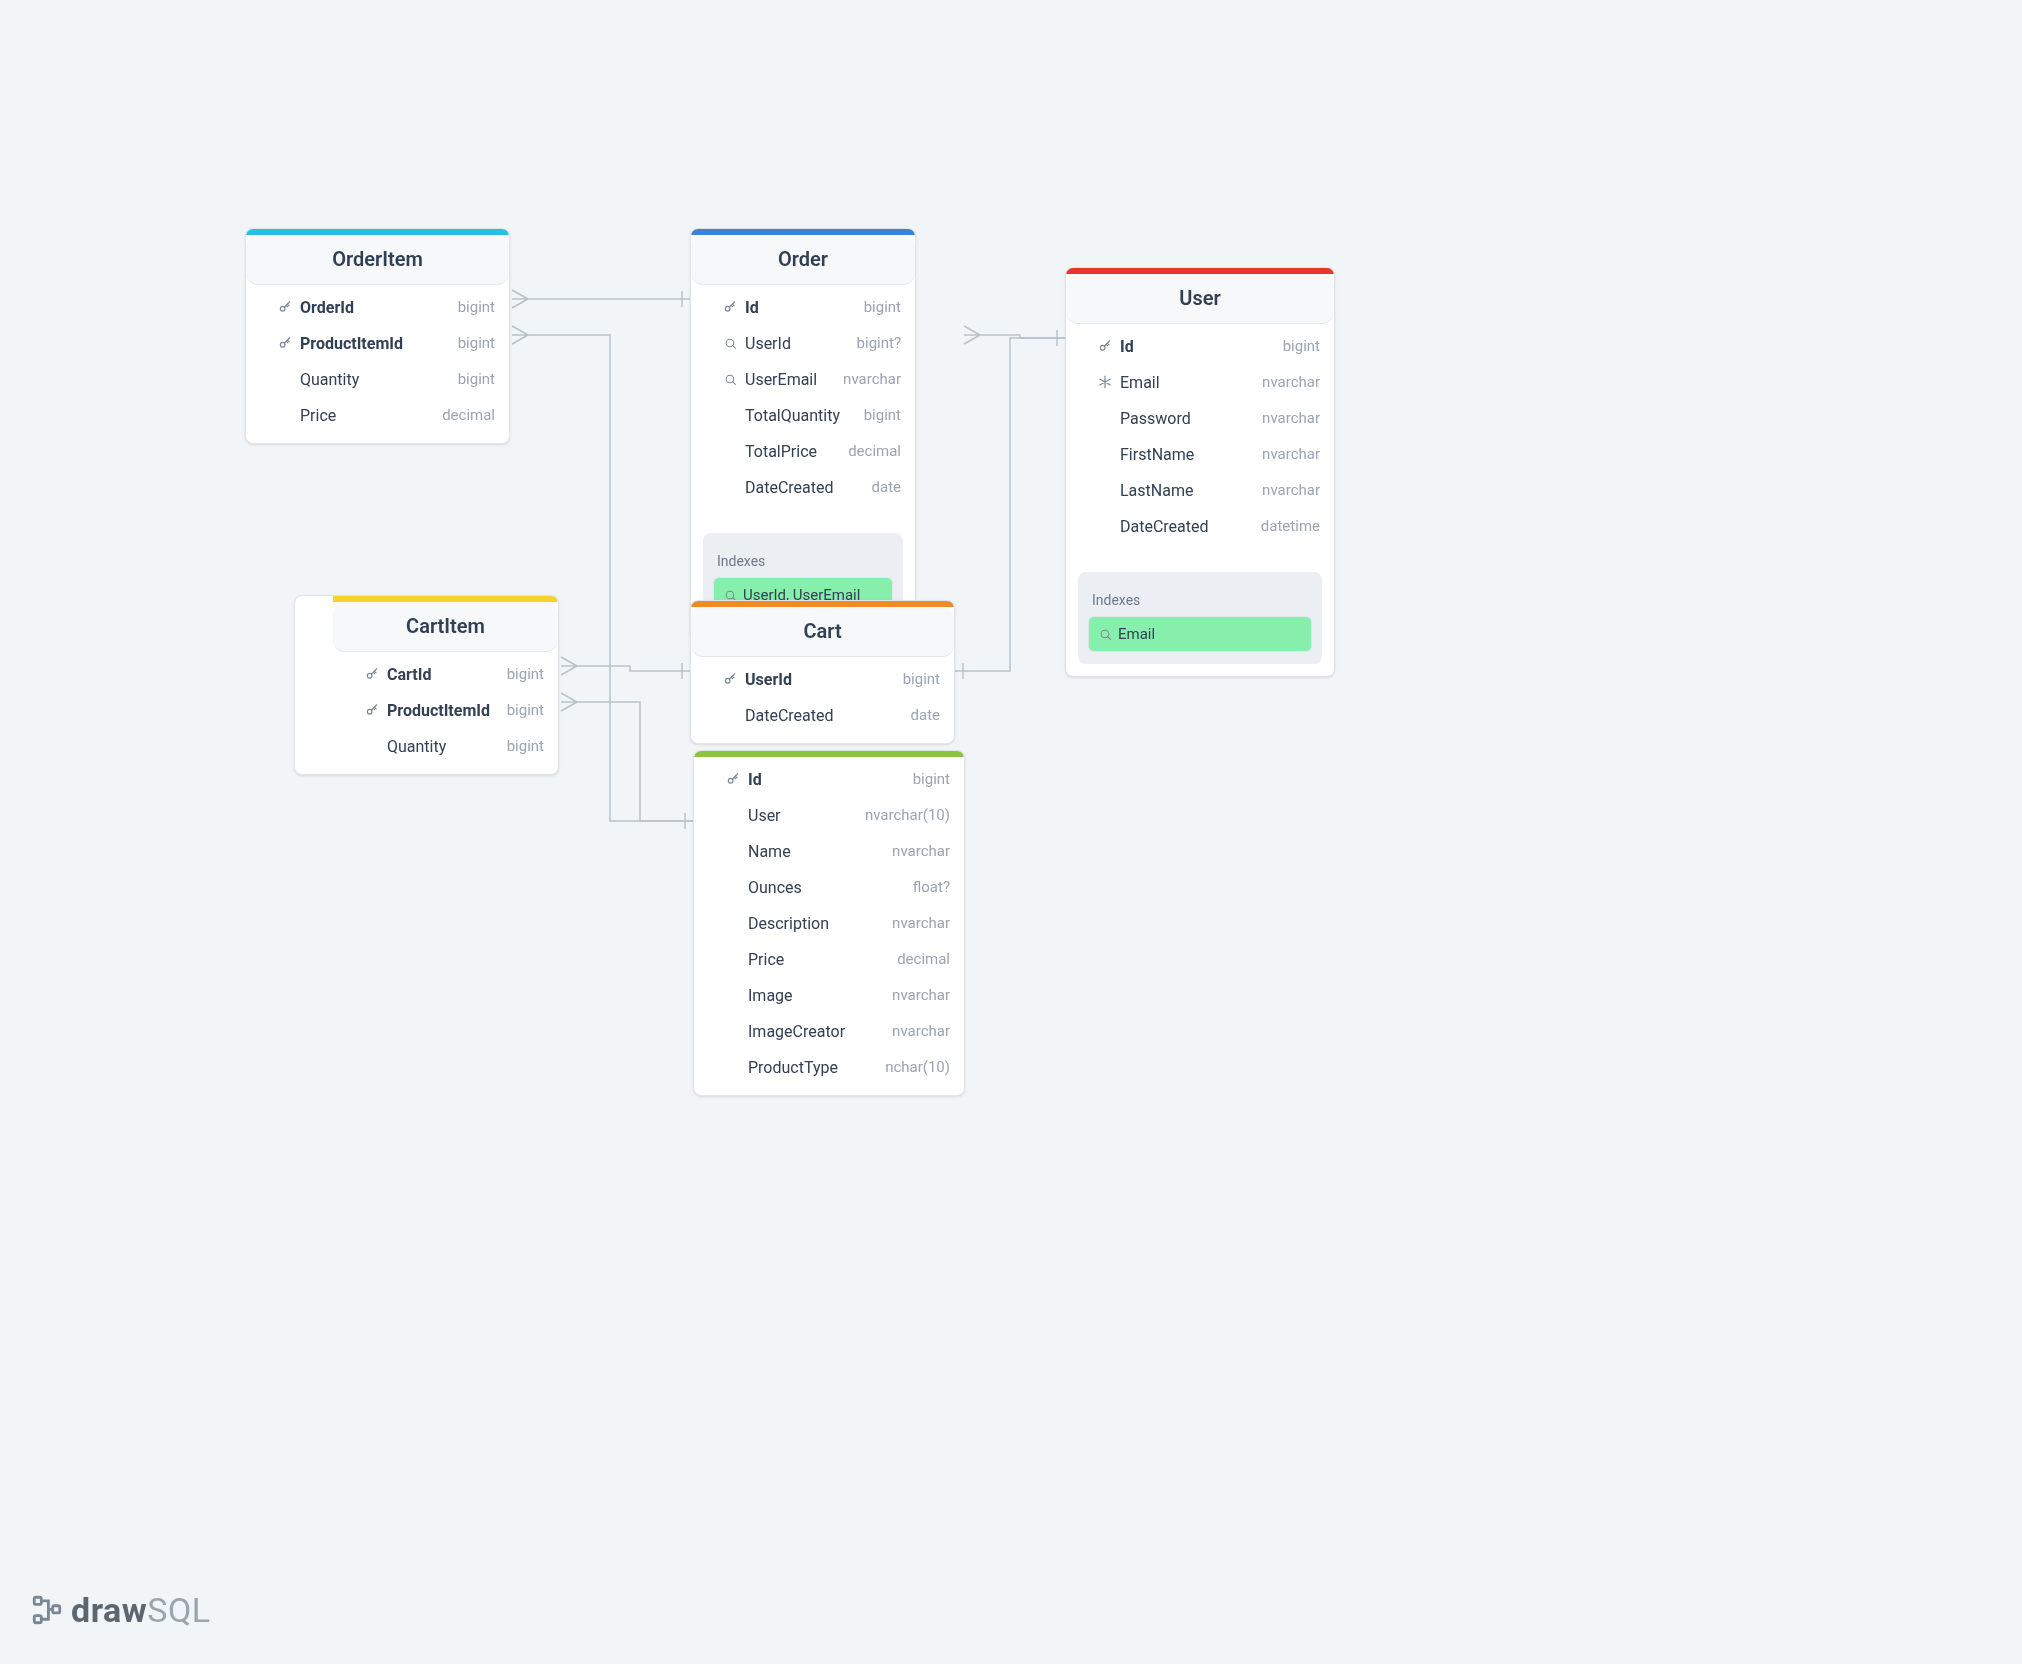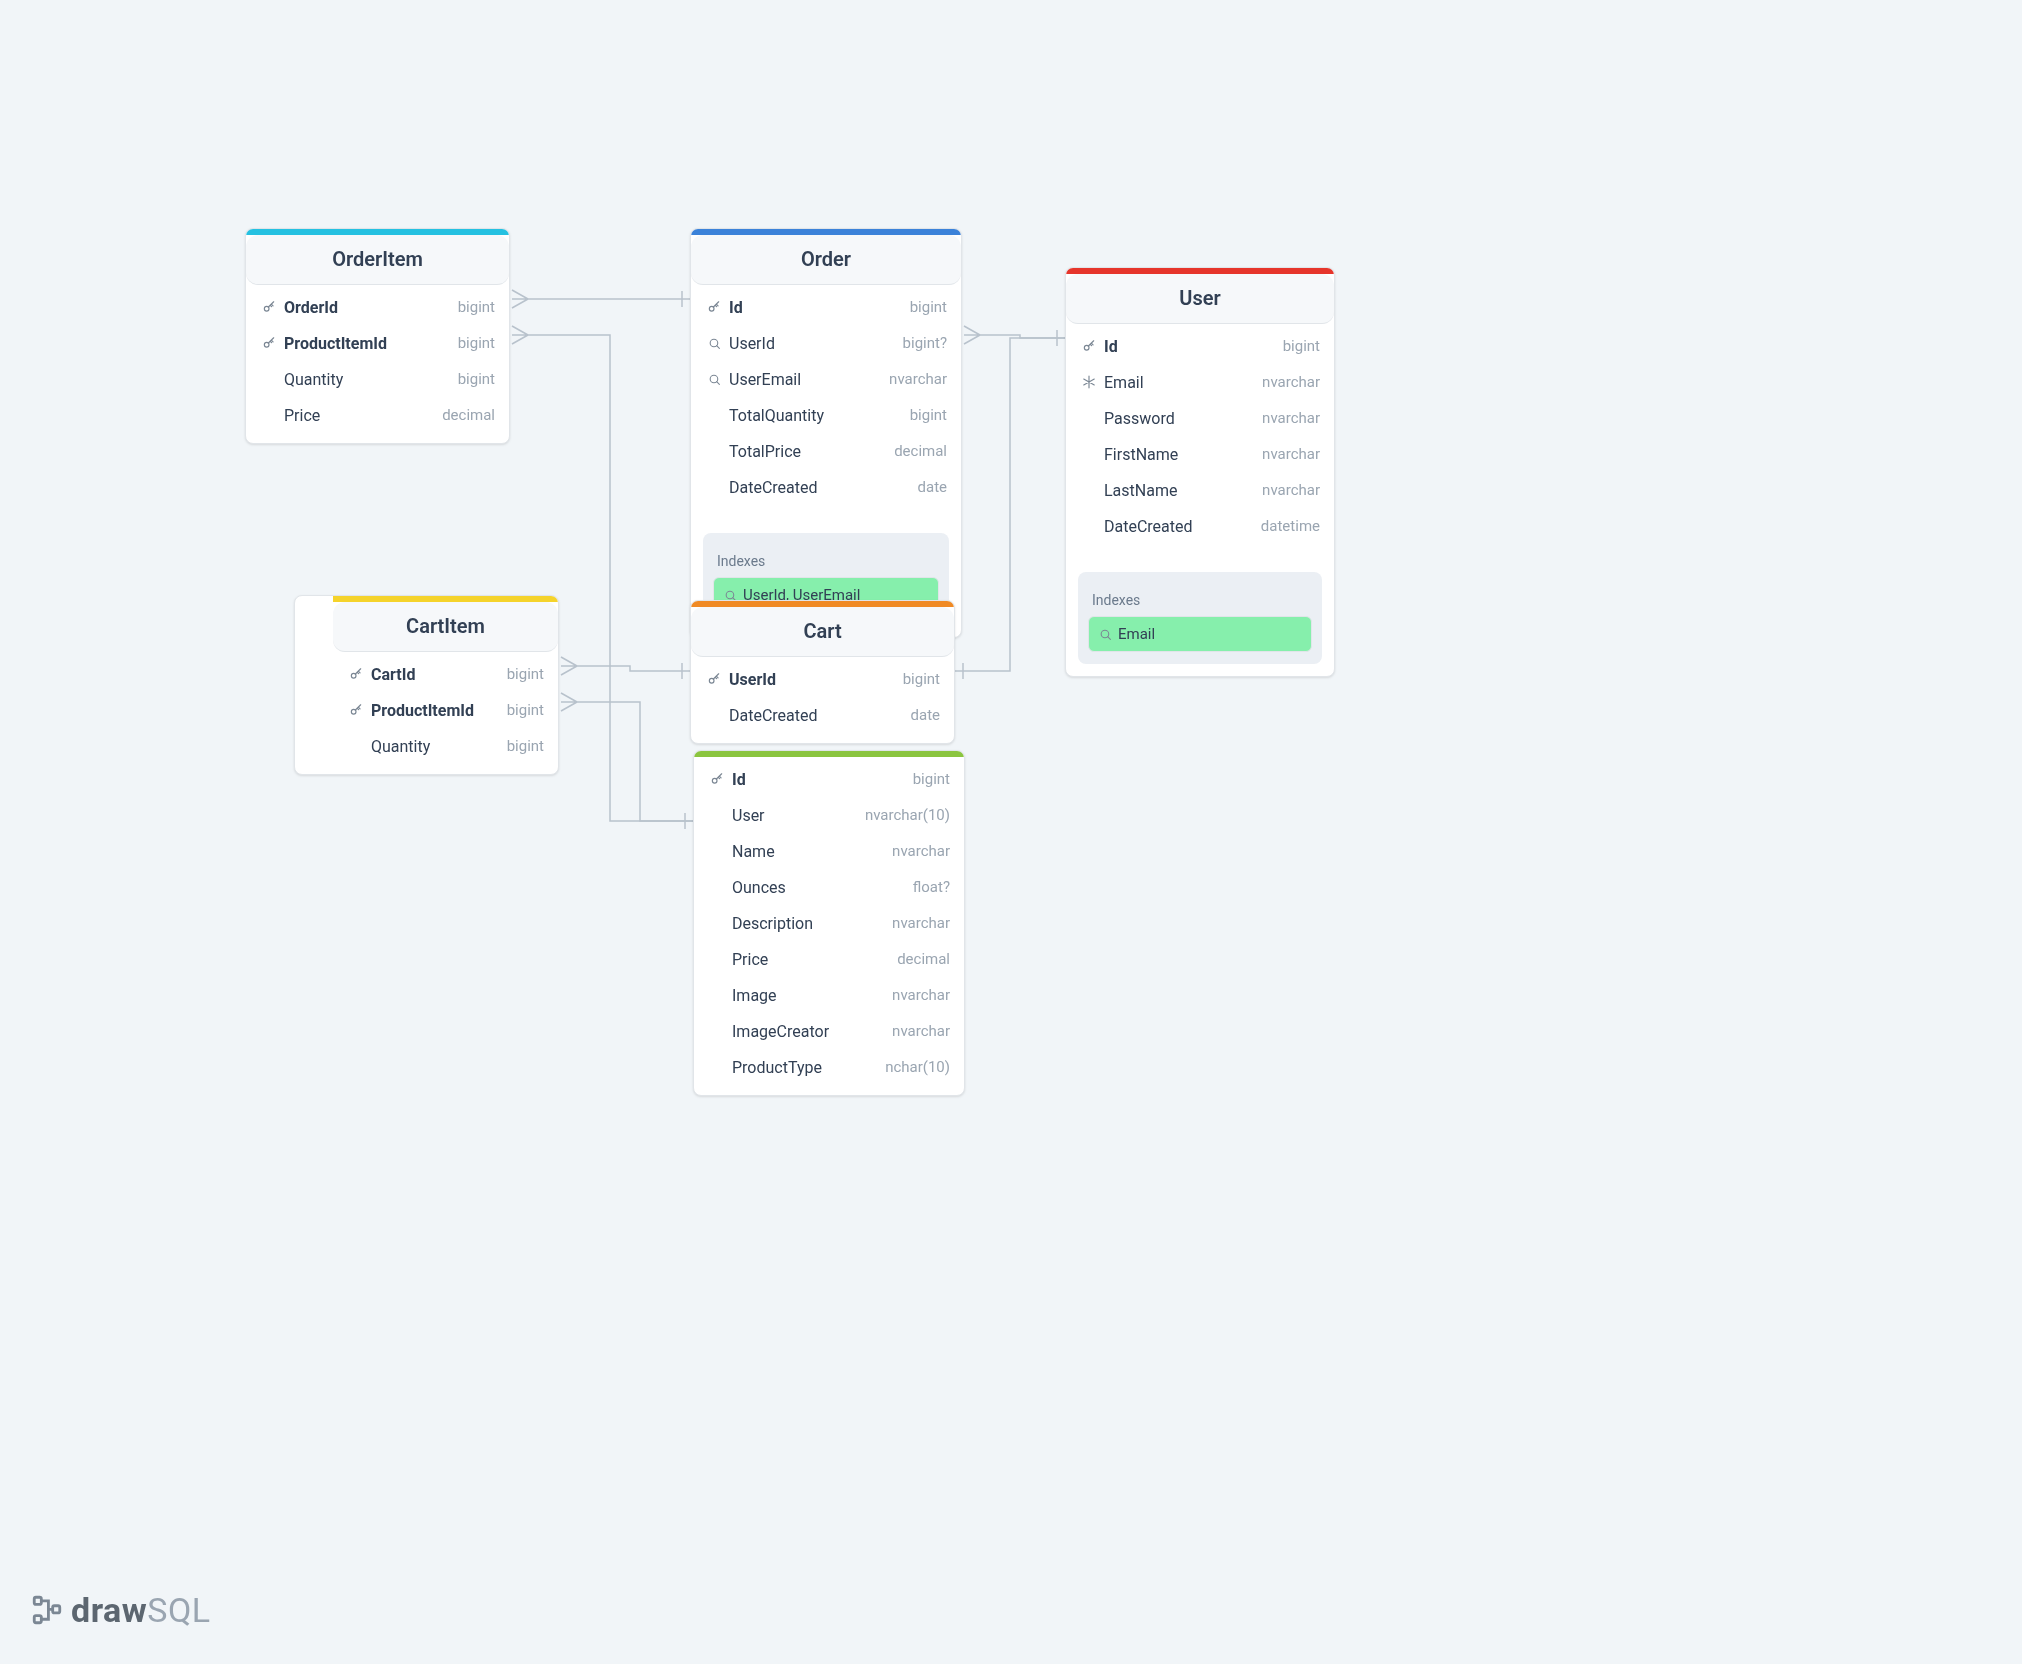--- a/index.html
+++ b/index.html
@@ -63,20 +63,21 @@
     color: var(--text-dark);
     padding: 12px 8px 13px;
     border-radius: 12px;
   }
   .table .row {
     display: flex;
     align-items: center;
     padding: 0 14px;
     height: 36px;
     font-size: 16px;
+    margin-left: 16px;
   }
   .table .row + .row { border-top: 0; }
   .table .icon {
     width: 18px;
     display: inline-flex;
     justify-content: center;
     color: #7b8794;
     flex-shrink: 0;
   }
   .table .name {
@@ -135,21 +136,21 @@
 
   
   #t-orderitem   { left: 245px; top: 228px; }
   #t-order       { left: 690px; top: 228px; }
   #t-user        { left: 1065px; top: 267px; }
   #t-cartitem    { left: 294px; top: 595px; padding-left: 38px; }
   #t-cart        { left: 690px; top: 600px; }
   #t-productitem { left: 693px; top: 750px; }
 
   #t-user.table { width: 270px; }
-  #t-order.table { width: 272px; }
+  #t-order.table { width: 226px; }
   #t-productitem.table { width: 272px; }
 </style>
 </head>
 <body>
 
 <div class="canvas">
 
   <svg class="lines">
 
     <g>

